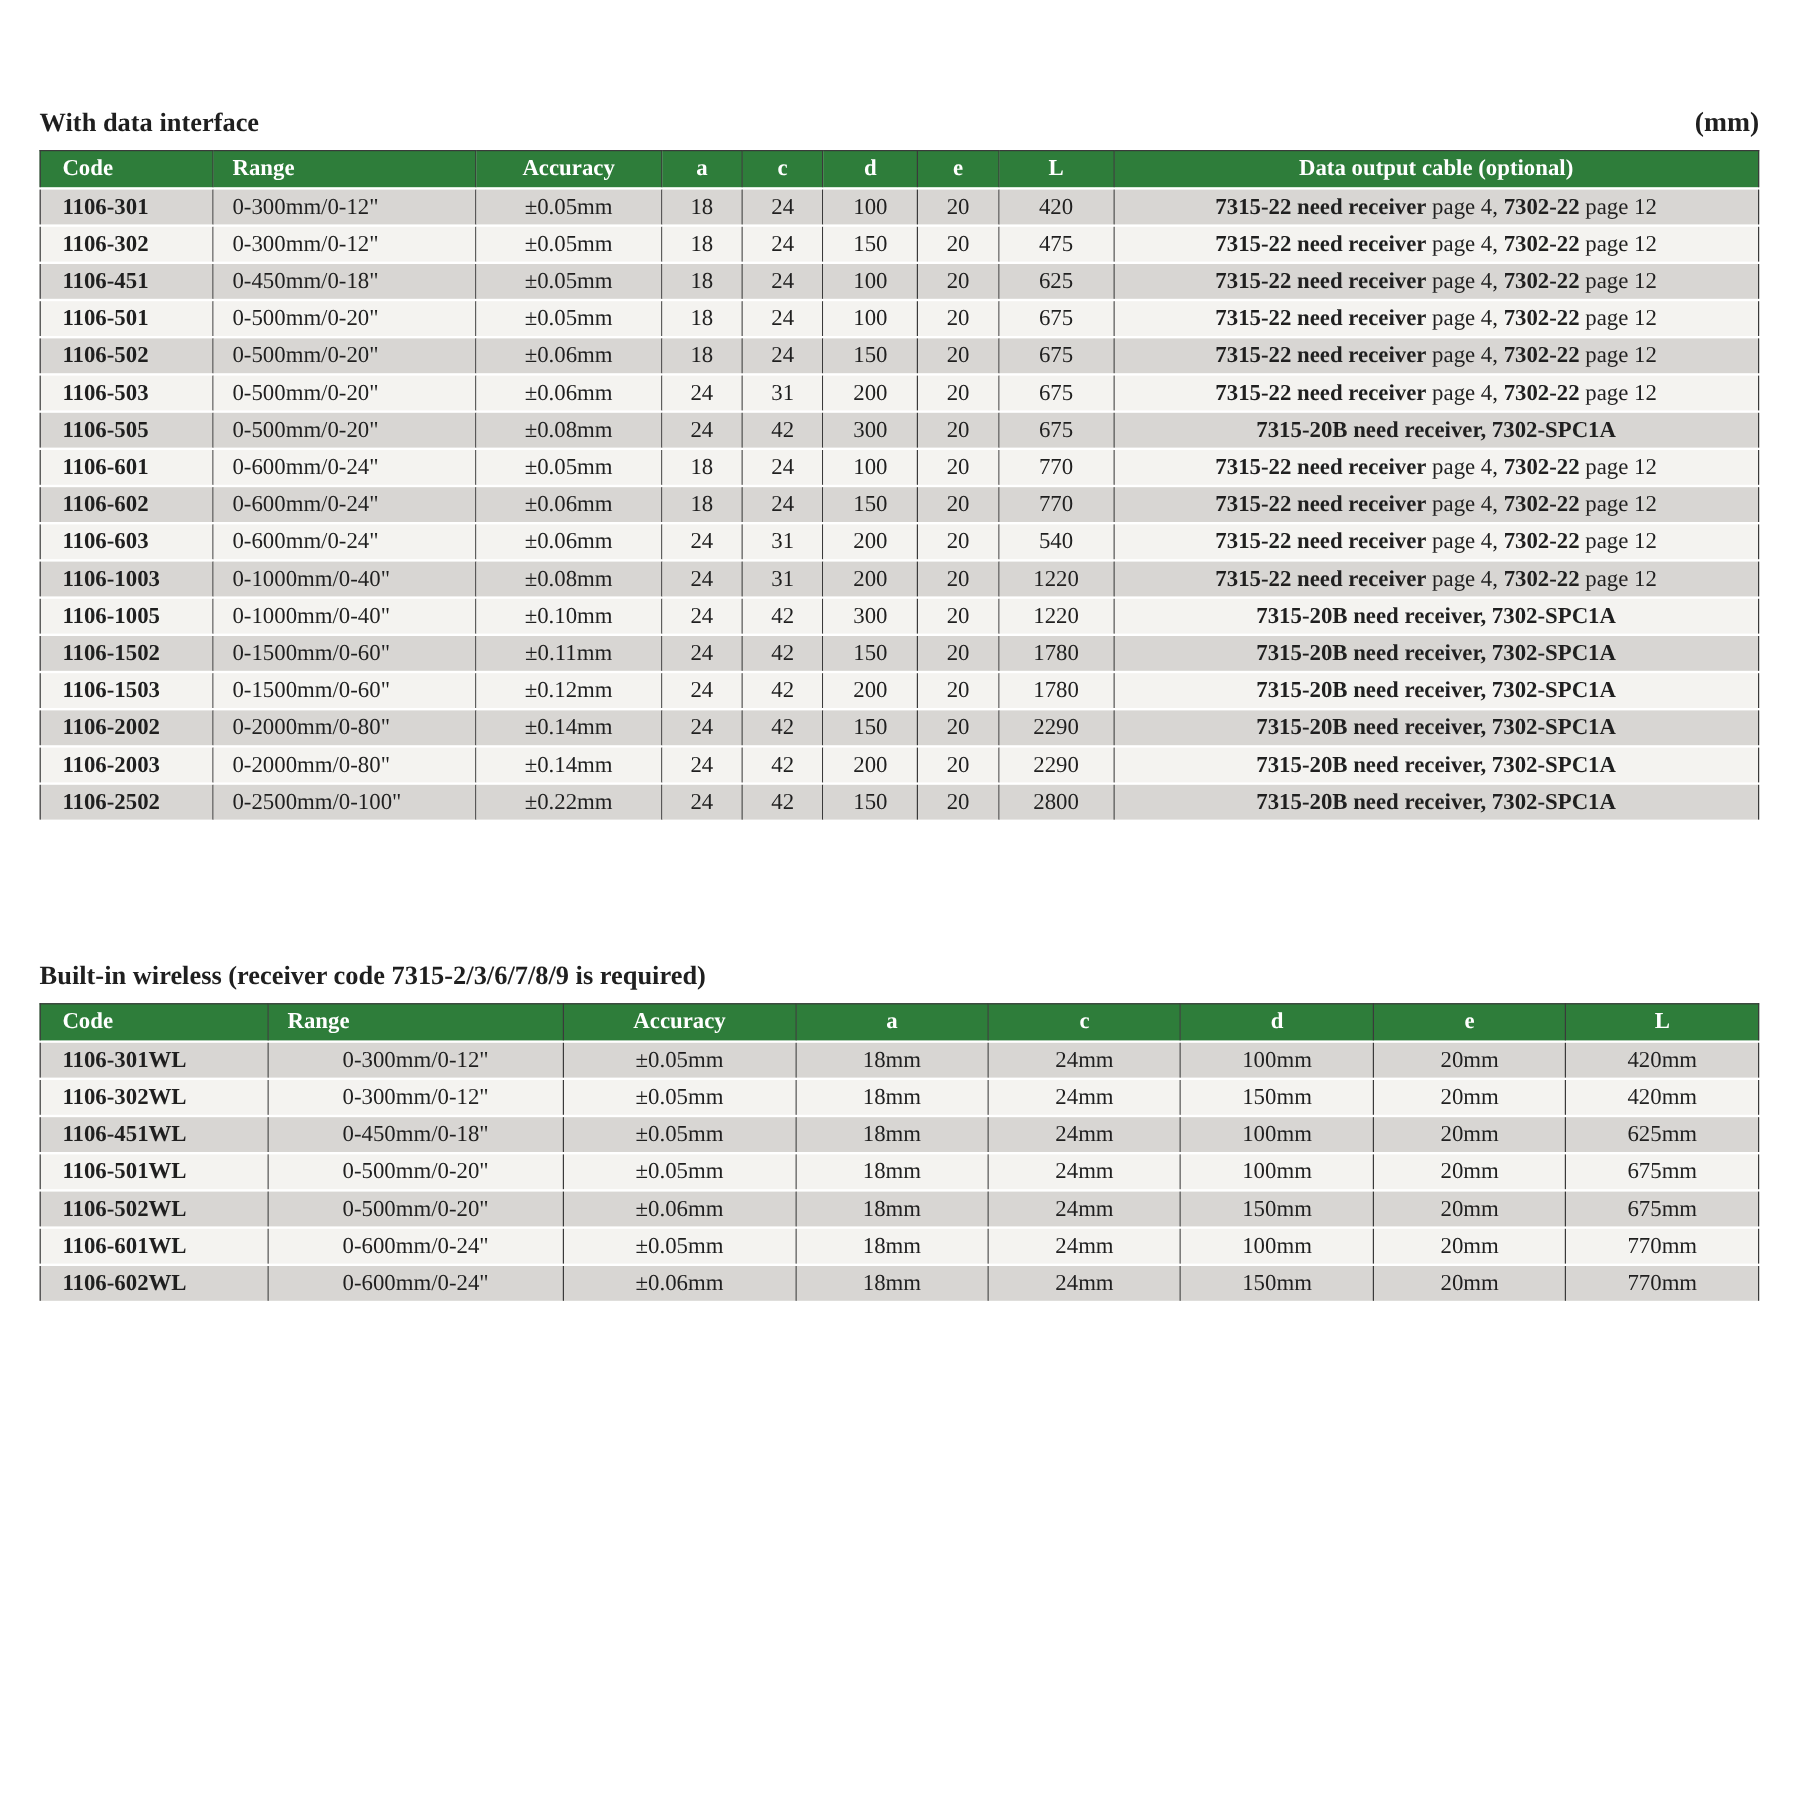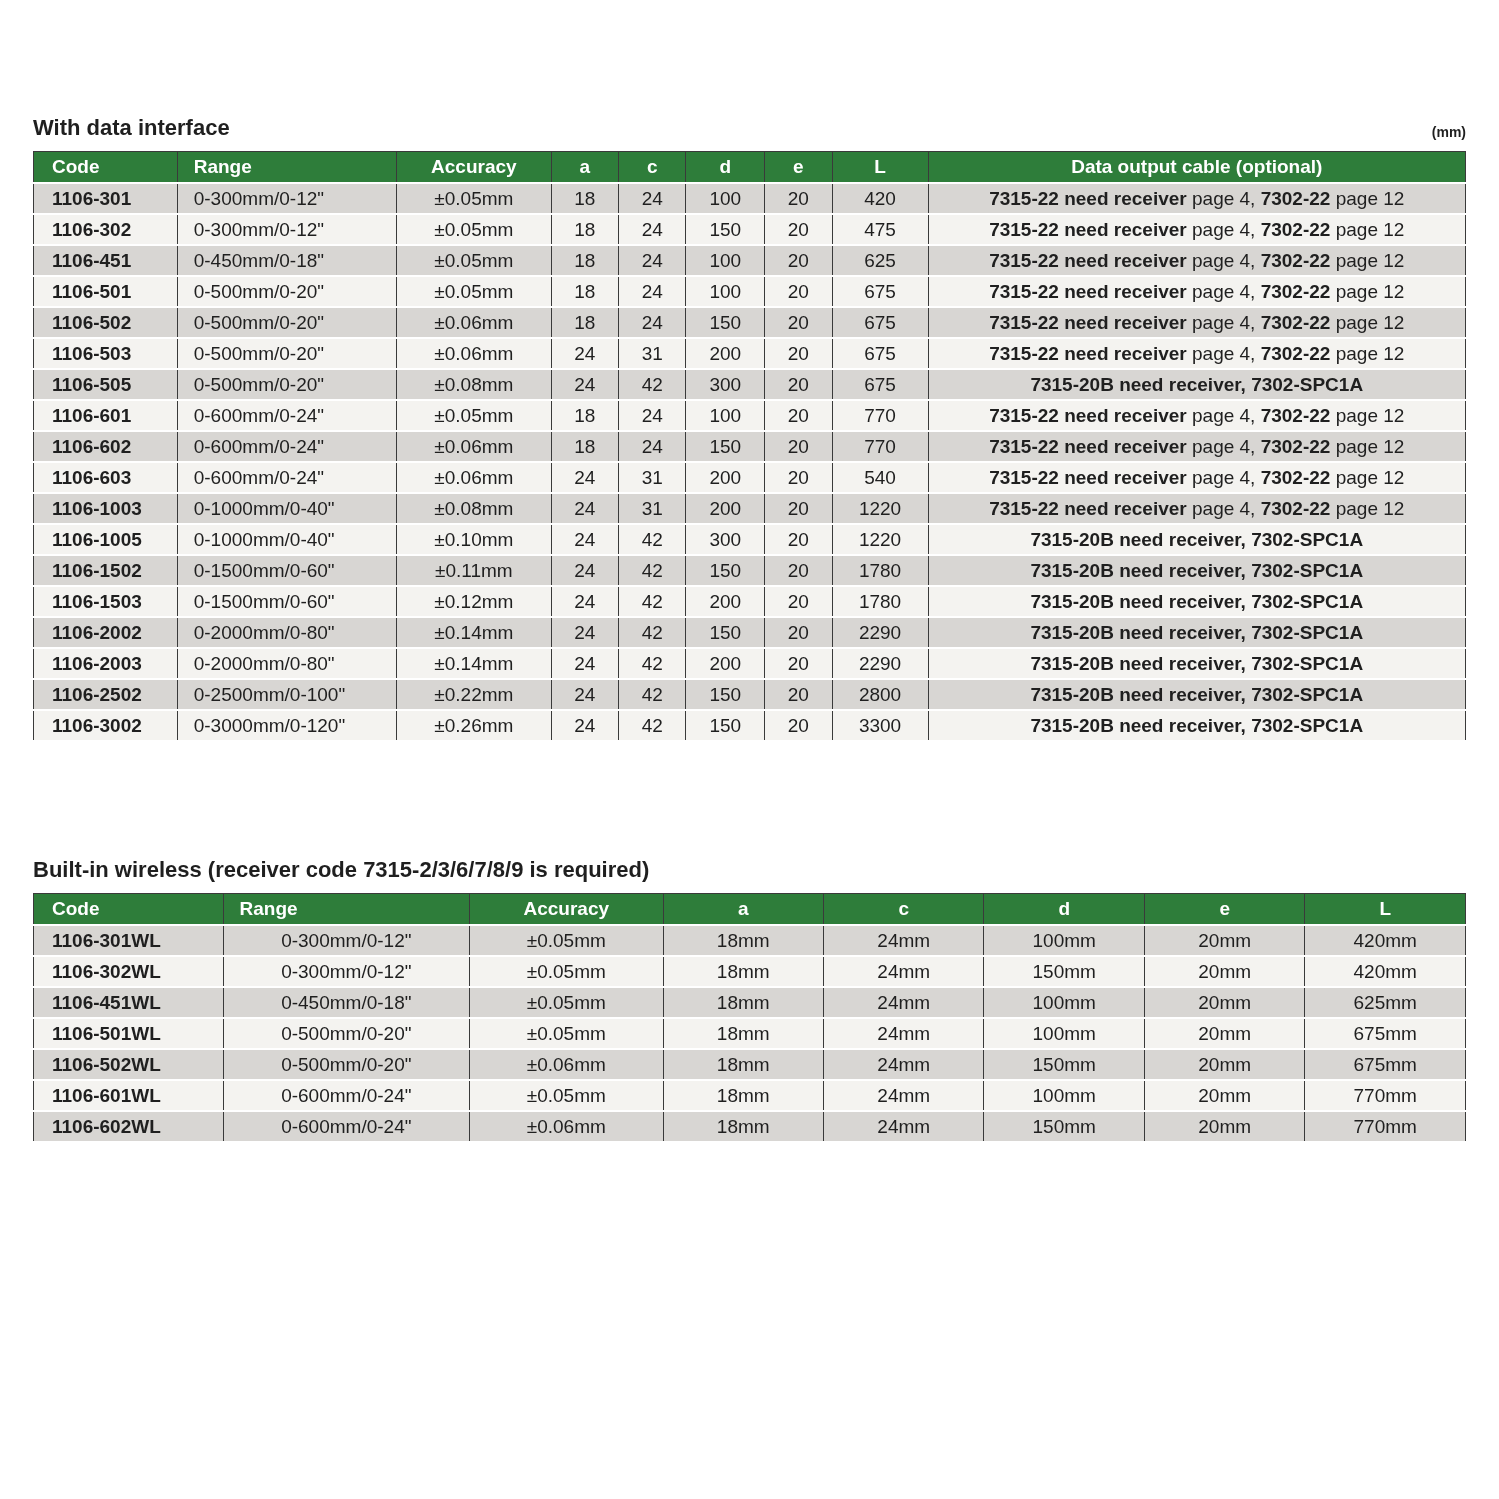--- a/index.html
+++ b/index.html
@@ -6,24 +6,24 @@
     --header-bg:#2e7d3a; --header-text:#ffffff;
     --row-shaded:#d8d6d3; --row-plain:#f4f3f0;
     --grid-line:#3a3a3a; --text:#1f1f1f;
   }
   *{box-sizing:border-box;}
   html,body{margin:0;padding:0;}
   body{
     width:1499px;height:1499px;overflow:hidden;background:#ffffff;
     font-family:"Liberation Sans",sans-serif;color:var(--text);
   }
-  .page{padding:116px 33px 0 33px;}
+  .page{padding:89px 33px 0 33px;font-family:Liberation Serif, serif;}
   .title-row{display:flex;justify-content:space-between;align-items:flex-end;margin:0 0 9px 0;}
   .sec-title{font-size:22px;font-weight:bold;margin:0;line-height:1.1;}
-  .unit{font-size:14px;font-weight:bold;line-height:1.1;}
+  .unit{font-size:23px;font-weight:bold;line-height:1.1;}
   .section2{margin-top:116px;}
   table{border-collapse:separate;border-spacing:0 2px;table-layout:fixed;width:1433px;}
   th,td{padding:0;border-right:1px solid var(--grid-line);text-align:center;overflow:hidden;white-space:nowrap;}
   th:first-child,td:first-child{border-left:1px solid var(--grid-line);}
   th{
     background:var(--header-bg);color:var(--header-text);
     font-size:19px;font-weight:bold;height:31px;border-top:1px solid var(--grid-line);
   }
   td{font-size:19px;height:29px;}
   tbody tr:nth-child(odd) td{background:var(--row-shaded);}
@@ -251,31 +251,20 @@
             <td class="c0">1106-2502</td>
             <td class="c1">0-2500mm/0-100"</td>
             <td class="c2">±0.22mm</td>
             <td class="c3">24</td>
             <td class="c4">42</td>
             <td class="c5">150</td>
             <td class="c6">20</td>
             <td class="c7">2800</td>
             <td class="c8"><span class="b">7315-20B need receiver, 7302-SPC1A</span></td>
           </tr>
-          <tr>
-            <td class="c0">1106-3002</td>
-            <td class="c1">0-3000mm/0-120"</td>
-            <td class="c2">±0.26mm</td>
-            <td class="c3">24</td>
-            <td class="c4">42</td>
-            <td class="c5">150</td>
-            <td class="c6">20</td>
-            <td class="c7">3300</td>
-            <td class="c8"><span class="b">7315-20B need receiver, 7302-SPC1A</span></td>
-          </tr>
         </tbody>
     </table>
   </section>
 
   <section class="section2">
     <div class="title-row">
       <h2 class="sec-title">Built-in wireless (receiver code 7315-2/3/6/7/8/9 is required)</h2>
     </div>
     <table class="t2" id="table2">
       <colgroup id="t2-cols">

